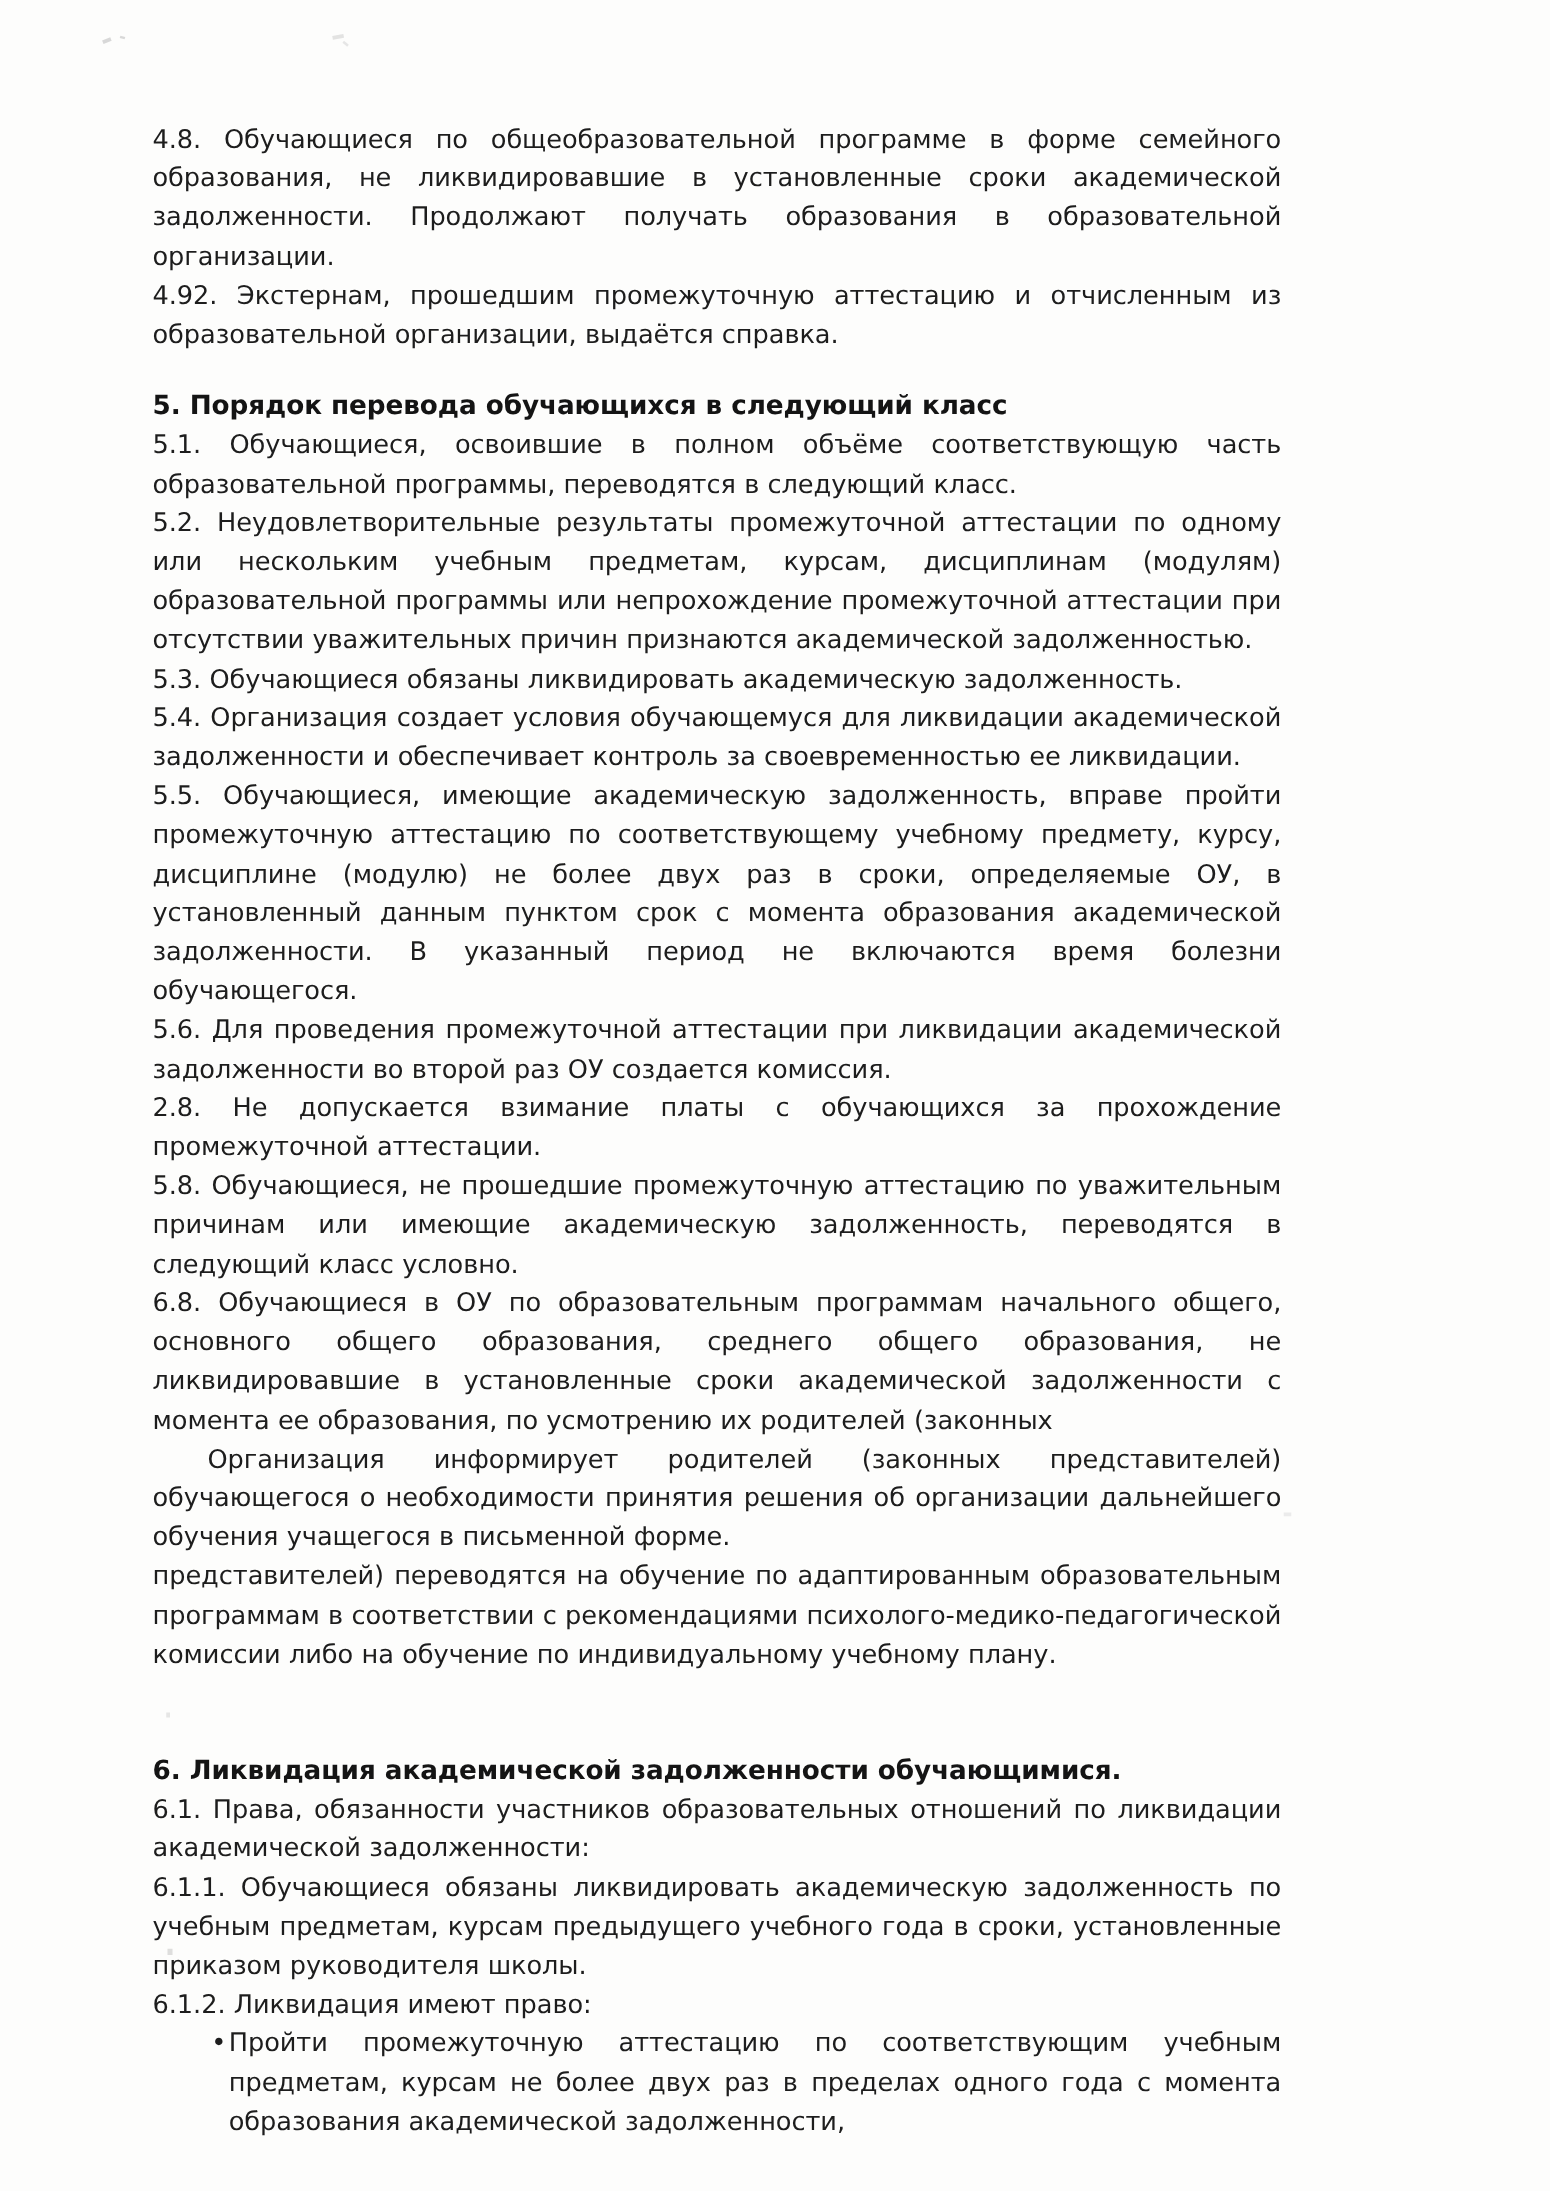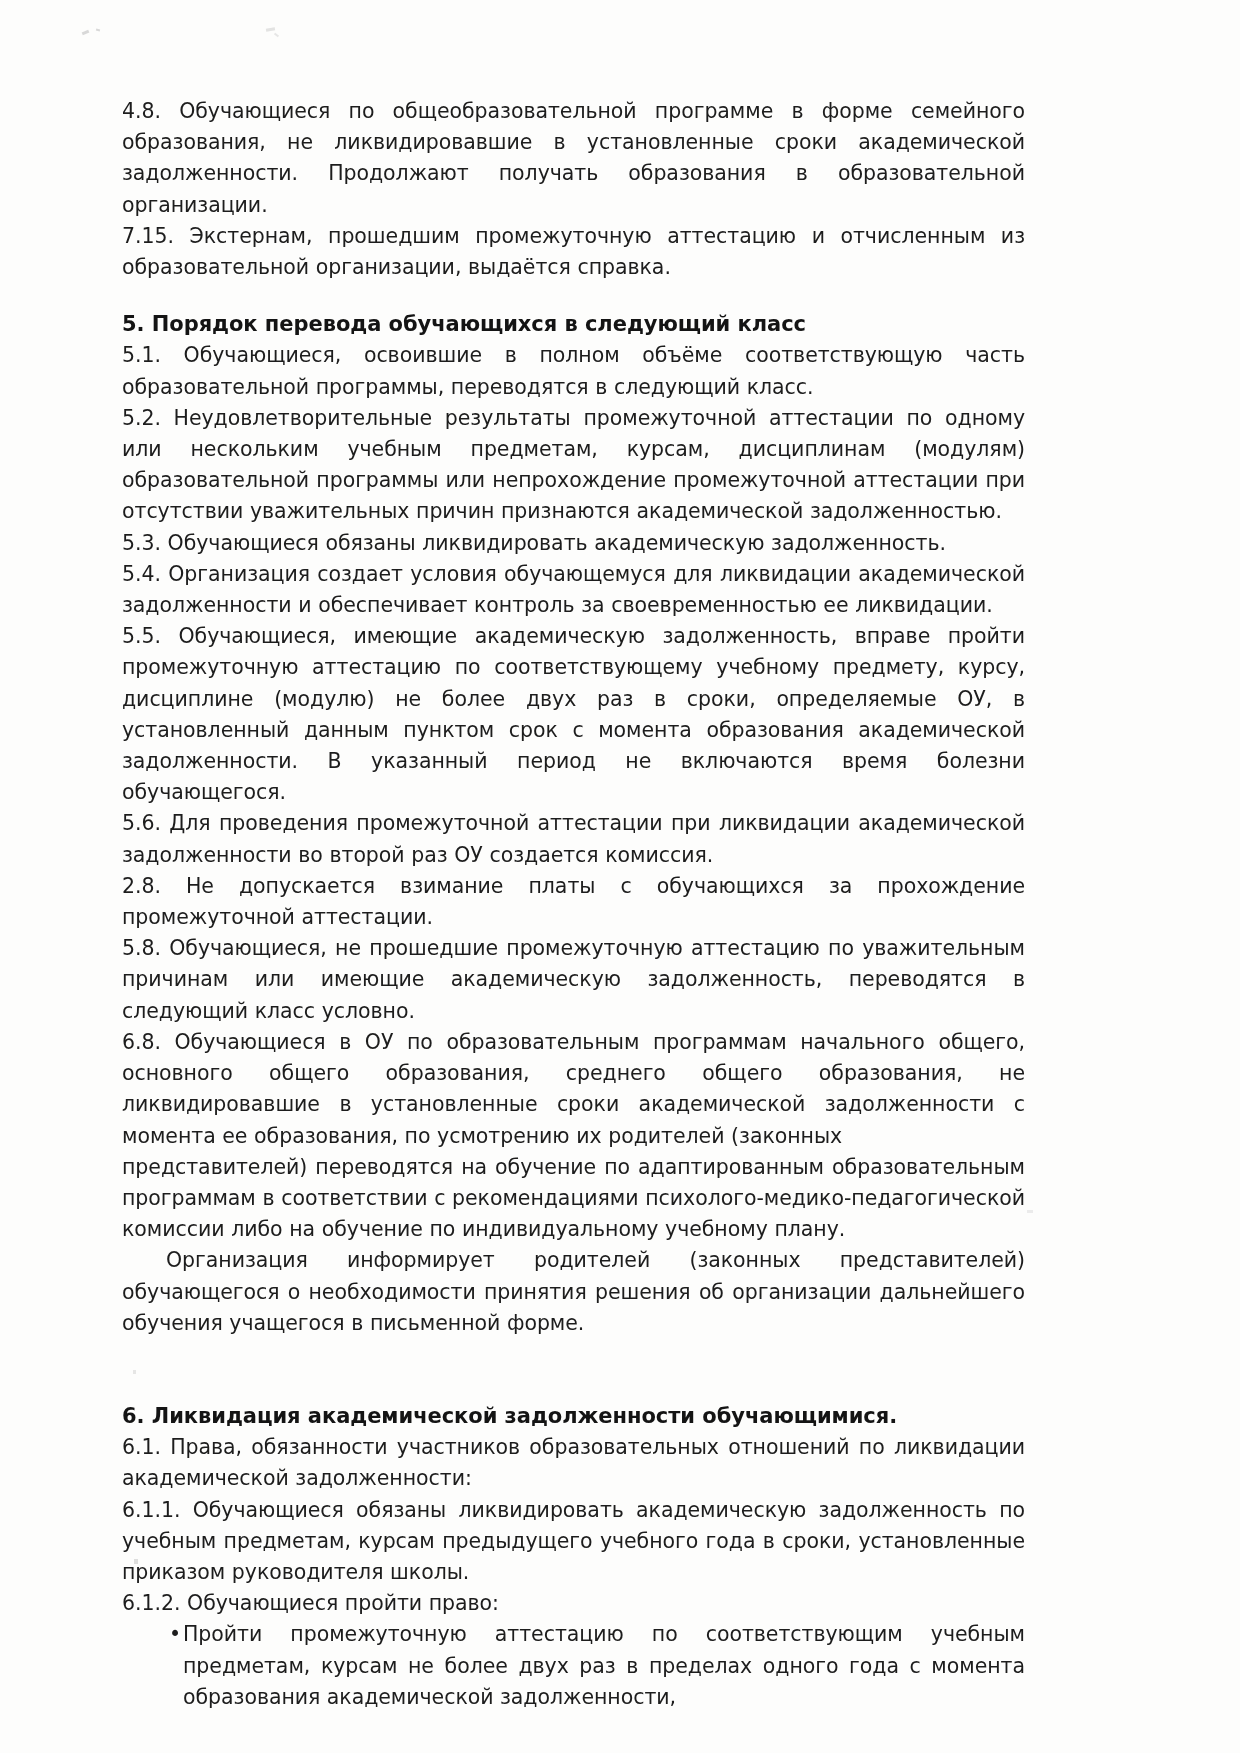--- a/index.html
+++ b/index.html
@@ -103,45 +103,45 @@
   <span class="speckle s2"></span>
   <span class="speckle s3"></span>
   <span class="speckle s4"></span>
   <span class="speckle s5"></span>
   <span class="speckle s6"></span>
   <span class="speckle s7"></span>
 
   <div class="content">
 
     <p class="para last-line-left">4.8. Обучающиеся по общеобразовательной программе в форме семейного образования, не ликвидировавшие в установленные сроки академической задолженности. Продолжают получать образования в образовательной организации.</p>
-    <p class="para last-line-left">7.15. Экстернам, прошедшим промежуточную аттестацию и отчисленным из образовательной организации, выдаётся справка.</p>
+    <p class="para last-line-left">4.92. Экстернам, прошедшим промежуточную аттестацию и отчисленным из образовательной организации, выдаётся справка.</p>
 
     <div class="gap-md"></div>
 
     <p class="heading">5. Порядок перевода обучающихся в следующий класс</p>
 
     <p class="para last-line-left">5.1. Обучающиеся, освоившие в полном объёме соответствующую часть образовательной программы, переводятся в следующий класс.</p>
     <p class="para last-line-left">5.2. Неудовлетворительные результаты промежуточной аттестации по одному или нескольким учебным предметам, курсам, дисциплинам (модулям) образовательной программы или непрохождение промежуточной аттестации при отсутствии уважительных причин признаются академической задолженностью.</p>
     <p class="para last-line-left">5.3. Обучающиеся обязаны ликвидировать академическую задолженность.</p>
     <p class="para last-line-left">5.4. Организация создает условия обучающемуся для ликвидации академической задолженности и обеспечивает контроль за своевременностью ее ликвидации.</p>
     <p class="para last-line-left">5.5. Обучающиеся, имеющие академическую задолженность, вправе пройти промежуточную аттестацию по соответствующему учебному предмету, курсу, дисциплине (модулю) не более двух раз в сроки, определяемые ОУ, в установленный данным пунктом срок с момента образования академической задолженности. В указанный период не включаются время болезни обучающегося.</p>
     <p class="para last-line-left">5.6. Для проведения промежуточной аттестации при ликвидации академической задолженности во второй раз ОУ создается комиссия.</p>
     <p class="para last-line-left">2.8. Не допускается взимание платы с обучающихся за прохождение промежуточной аттестации.</p>
     <p class="para last-line-left">5.8. Обучающиеся, не прошедшие промежуточную аттестацию по уважительным причинам или имеющие академическую задолженность, переводятся в следующий класс условно.</p>
     <p class="para last-line-left">6.8. Обучающиеся в ОУ по образовательным программам начального общего, основного общего образования, среднего общего образования, не ликвидировавшие в установленные сроки академической задолженности с момента ее образования, по усмотрению их родителей (законных</p>
+    <p class="para indent last-line-left">Организация информирует родителей (законных представителей) обучающегося о необходимости принятия решения об организации дальнейшего обучения учащегося в письменной форме.</p>
     <p class="para last-line-left">представителей) переводятся на обучение по адаптированным образовательным программам в соответствии с рекомендациями психолого-медико-педагогической комиссии либо на обучение по индивидуальному учебному плану.</p>
-    <p class="para indent last-line-left">Организация информирует родителей (законных представителей) обучающегося о необходимости принятия решения об организации дальнейшего обучения учащегося в письменной форме.</p>
 
     <div class="gap-lg"></div>
 
     <p class="heading">6. Ликвидация академической задолженности обучающимися.</p>
 
     <p class="para last-line-left">6.1. Права, обязанности участников образовательных отношений по ликвидации академической задолженности:</p>
     <p class="para last-line-left">6.1.1. Обучающиеся обязаны ликвидировать академическую задолженность по учебным предметам, курсам предыдущего учебного года в сроки, установленные приказом руководителя школы.</p>
-    <p class="para last-line-left">6.1.2. Обучающиеся пройти право:</p>
+    <p class="para last-line-left">6.1.2. Ликвидация имеют право:</p>
 
     <div class="bullet-row">
       <span class="bullet-mark">•</span>
       <span class="bullet-text">Пройти промежуточную аттестацию по соответствующим учебным предметам, курсам не более двух раз в пределах одного года с момента образования академической задолженности,</span>
     </div>
 
   </div>
 </div>
 
 </body></html>

